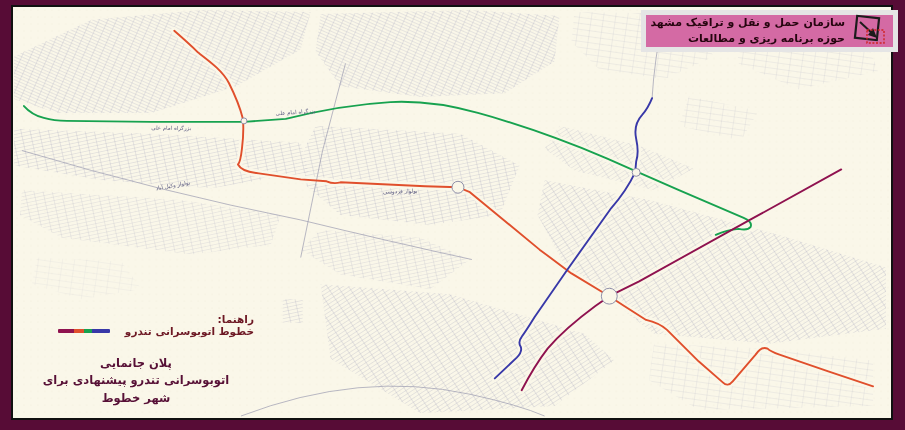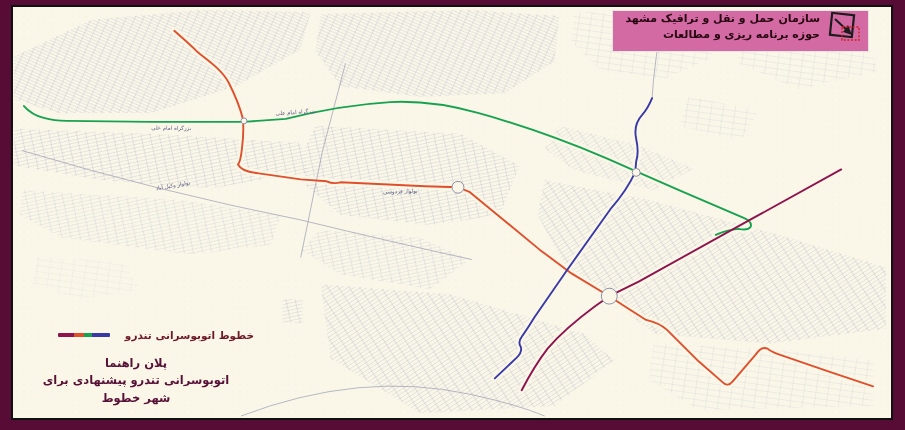--- a/index.html
+++ b/index.html
@@ -6,33 +6,33 @@
   #stage{position:relative;width:905px;height:430px;overflow:hidden;
          font-family:"DejaVu Sans",sans-serif;background:#570c36;}
   
   #map-area{position:absolute;left:11px;top:5px;right:12px;bottom:10px;
             background:#faf7e9;border:2px solid #101010;box-sizing:border-box;}
   #map-svg{position:absolute;left:0;top:0;width:100%;height:100%;}
   
   #frame{position:absolute;inset:0;border-style:solid;border-color:#570c36;
          border-width:5px 12px 10px 11px;pointer-events:none;box-sizing:border-box;}
   
-  #org-box{position:absolute;left:612px;top:10px;width:257px;height:42px;
-           background:#d46aa4;border:1px solid #e5e5e5;box-sizing:border-box;
-           display:flex;flex-direction:row;align-items:flex-start;justify-content:flex-end;
+  #org-box{position:absolute;left:641px;top:10px;width:257px;height:42px;
+           background:#d46aa4;border:5px solid #e5e5e5;box-sizing:border-box;
+           display:flex;flex-direction:row;align-items:center;justify-content:flex-end;
            padding:0 4px 0 6px;gap:4px;}
   #org-text{text-align:right;direction:rtl;color:#26050f;font-weight:bold;
             font-size:11px;line-height:1.45;white-space:nowrap;}
   #org-logo{flex:0 0 auto;width:40px;height:34px;}
   
   #legend{position:absolute;left:58px;top:313px;width:196px;direction:rtl;
           color:#6d1824;font-weight:bold;font-size:10.5px;}
   #legend .row1{text-align:right;}
   #legend .row2{display:flex;align-items:center;justify-content:space-between;
-                margin-top:16px;direction:rtl;}
+                margin-top:0;direction:rtl;}
   #legend-bar{width:52px;height:4px;border-radius:1px;flex:0 0 auto;}
   
   #caption{position:absolute;left:38px;top:355px;width:196px;direction:rtl;
            text-align:center;color:#571036;font-weight:bold;font-size:11.5px;
            line-height:1.5;}
   .slabel{font-family:"DejaVu Sans",sans-serif;fill:#5a5a80;}
 </style>
 </head>
 <body>
 
@@ -125,24 +125,25 @@
     </div>
     <svg id="org-logo" viewBox="0 0 40 34">
       <rect x="7" y="3" width="22" height="22" fill="none" stroke="#1c1c1c" stroke-width="2.2" transform="rotate(6 18 14)"></rect>
       <line x1="11" y1="8" x2="25" y2="21" stroke="#1c1c1c" stroke-width="2"></line>
       <polygon points="28,24 19,21 24,14" fill="#1c1c1c"></polygon>
       <rect x="18" y="16" width="17" height="13" fill="none" stroke="#cf2222" stroke-width="1.4" stroke-dasharray="2,1.6"></rect>
     </svg>
   </div>
 
   <div id="legend" style="color: rgb(109, 24, 36);">
+    <div class="row1">راهنما:</div>
     <div class="row2">
       <span>خطوط اتوبوسرانی تندرو</span>
       <span id="legend-bar" style="background: linear-gradient(to right, rgb(143, 18, 79) 0px, rgb(143, 18, 79) 30%, rgb(224, 79, 44) 30%, rgb(224, 79, 44) 50%, rgb(23, 162, 79) 50%, rgb(23, 162, 79) 65%, rgb(56, 56, 168) 65%, rgb(56, 56, 168) 100%);"></span>
     </div>
   </div>
 
   <div id="caption" style="color: rgb(87, 16, 54);">
-    <div>پلان راهنما</div>
+    <div>پلان جانمایی</div>
     <div>اتوبوسرانی تندرو پیشنهادی برای شهر خطوط</div>
   </div>
 
 </div>
 
 </body></html>

